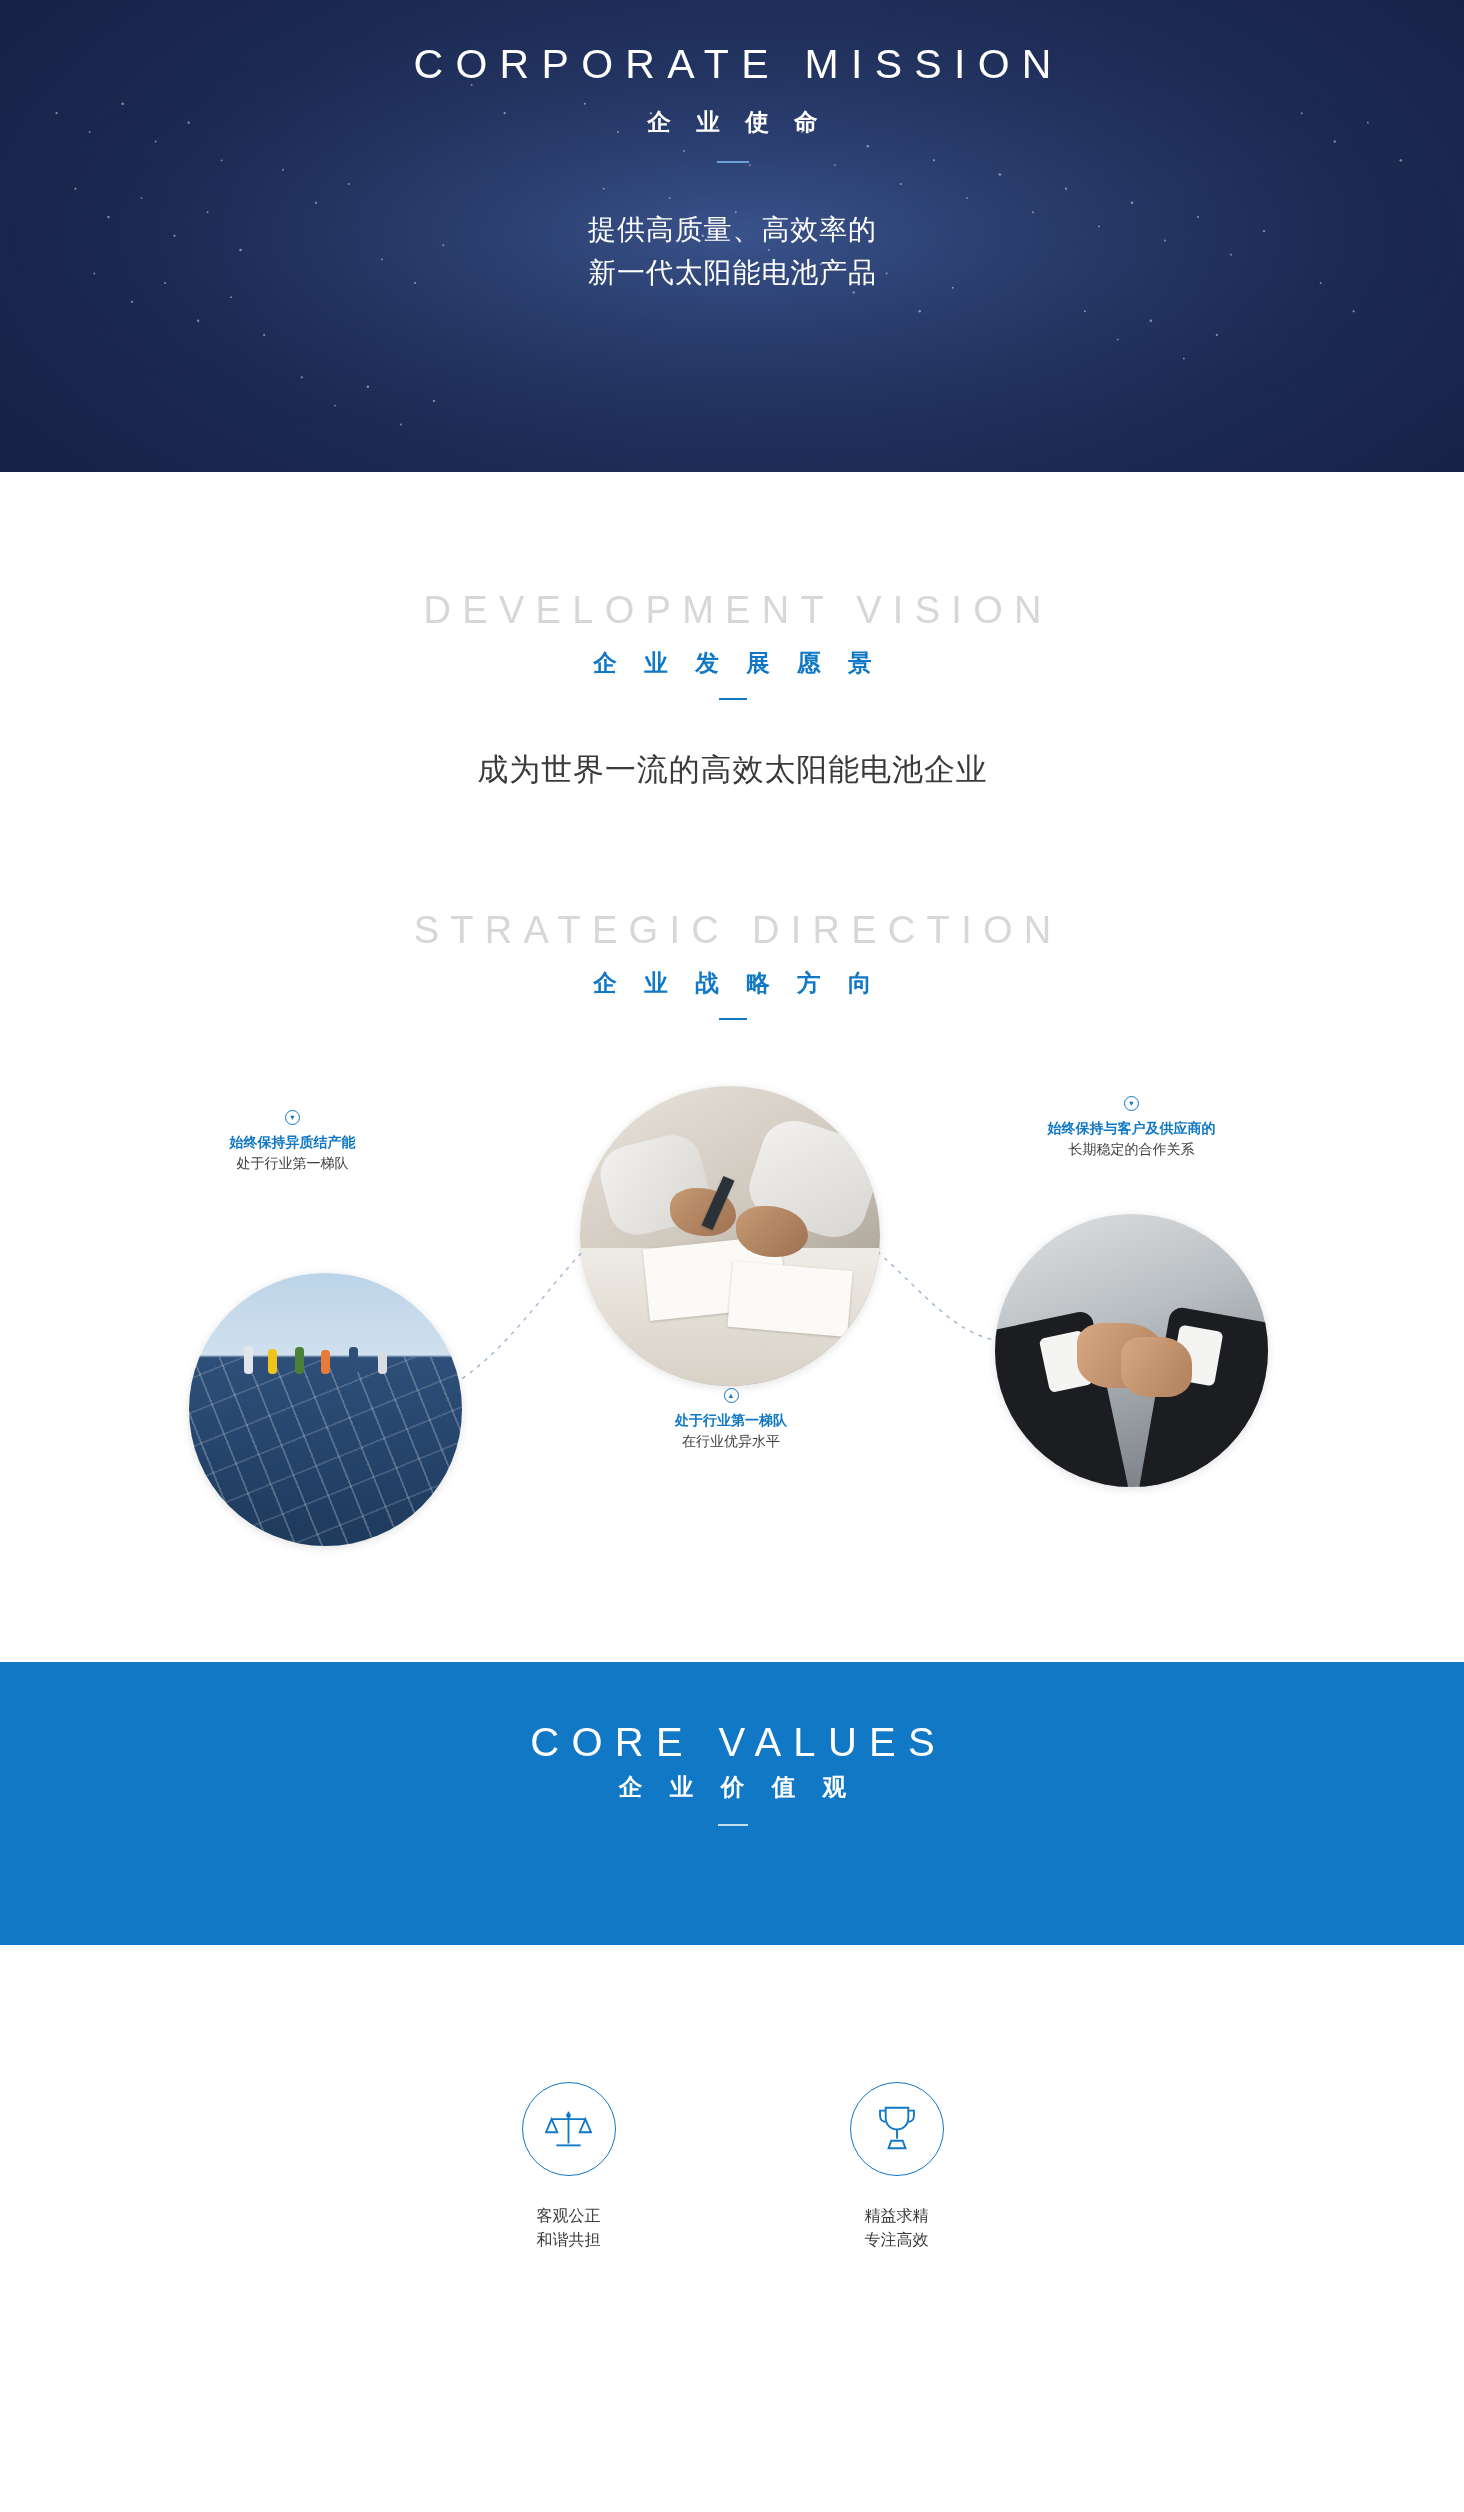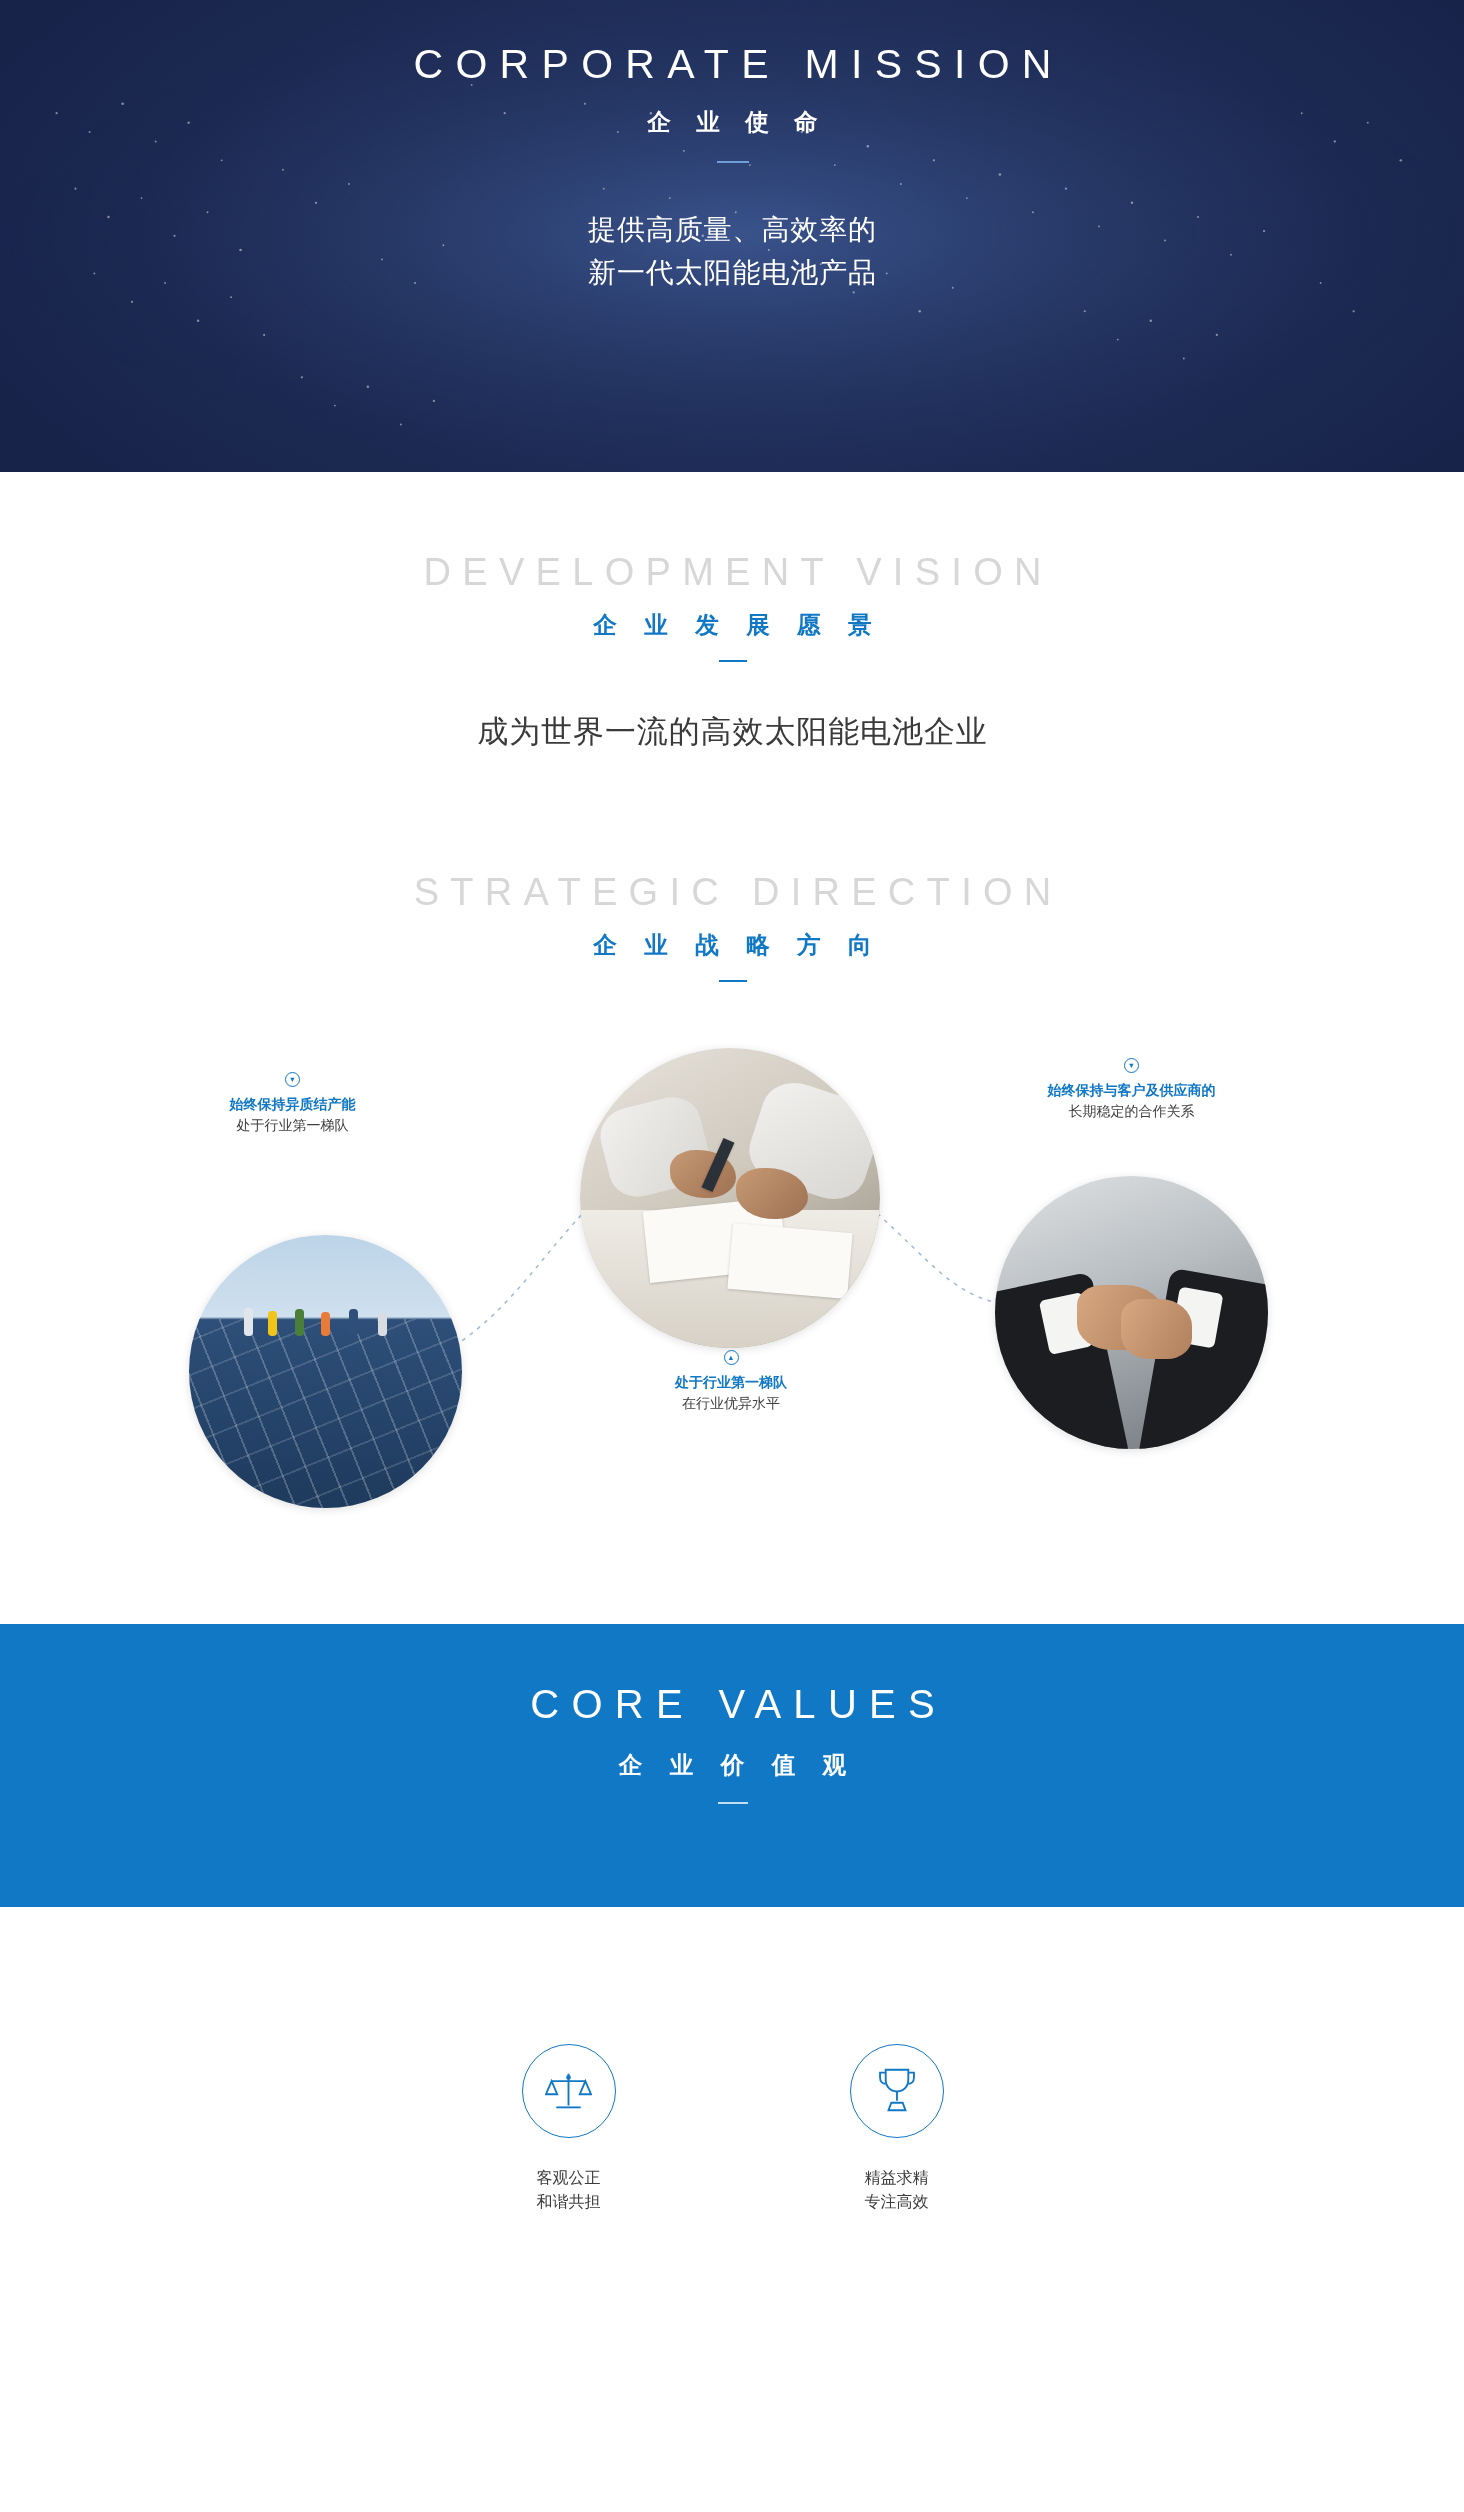--- a/index.html
+++ b/index.html
@@ -88,21 +88,21 @@
     text-indent: 10.4px;
   }
   .sec-rule {
     width: 28px;
     height: 1.9px;
     background: #1178c6;
     margin: 19px auto 0;
   }
 
   
-  .vision { padding-top: 79px; }
+  .vision { padding-top: 117px; }
   .vision-text {
     margin-top: 49px;
     text-align: center;
     font-size: 31px;
     color: #3a3a3a;
     letter-spacing: 0.9px;
   }
 
   
   .strategy { padding-top: 118px; }
@@ -198,21 +198,21 @@
     height: 283px;
     background: #1178c6;
     margin-top: 57px;
     text-align: center;
     padding-top: 58px;
   }
   .band-en {
     font-size: 40px; letter-spacing: 12.3px; color: #ffffff; text-indent: 12.3px;
   }
   .band-cn {
-    margin-top: 22px; font-size: 23.6px; letter-spacing: 10.4px;
+    margin-top: 6px; font-size: 23.6px; letter-spacing: 10.4px;
     color: #ffffff; font-weight: bold; text-indent: 10.4px;
   }
   .band-rule { width: 30px; height: 1.9px; background: rgba(255,255,255,.75); margin: 21px auto 0; }
 
   
   .values {
     display: flex;
     justify-content: center;
     gap: 149px;
     margin-top: 137px;

